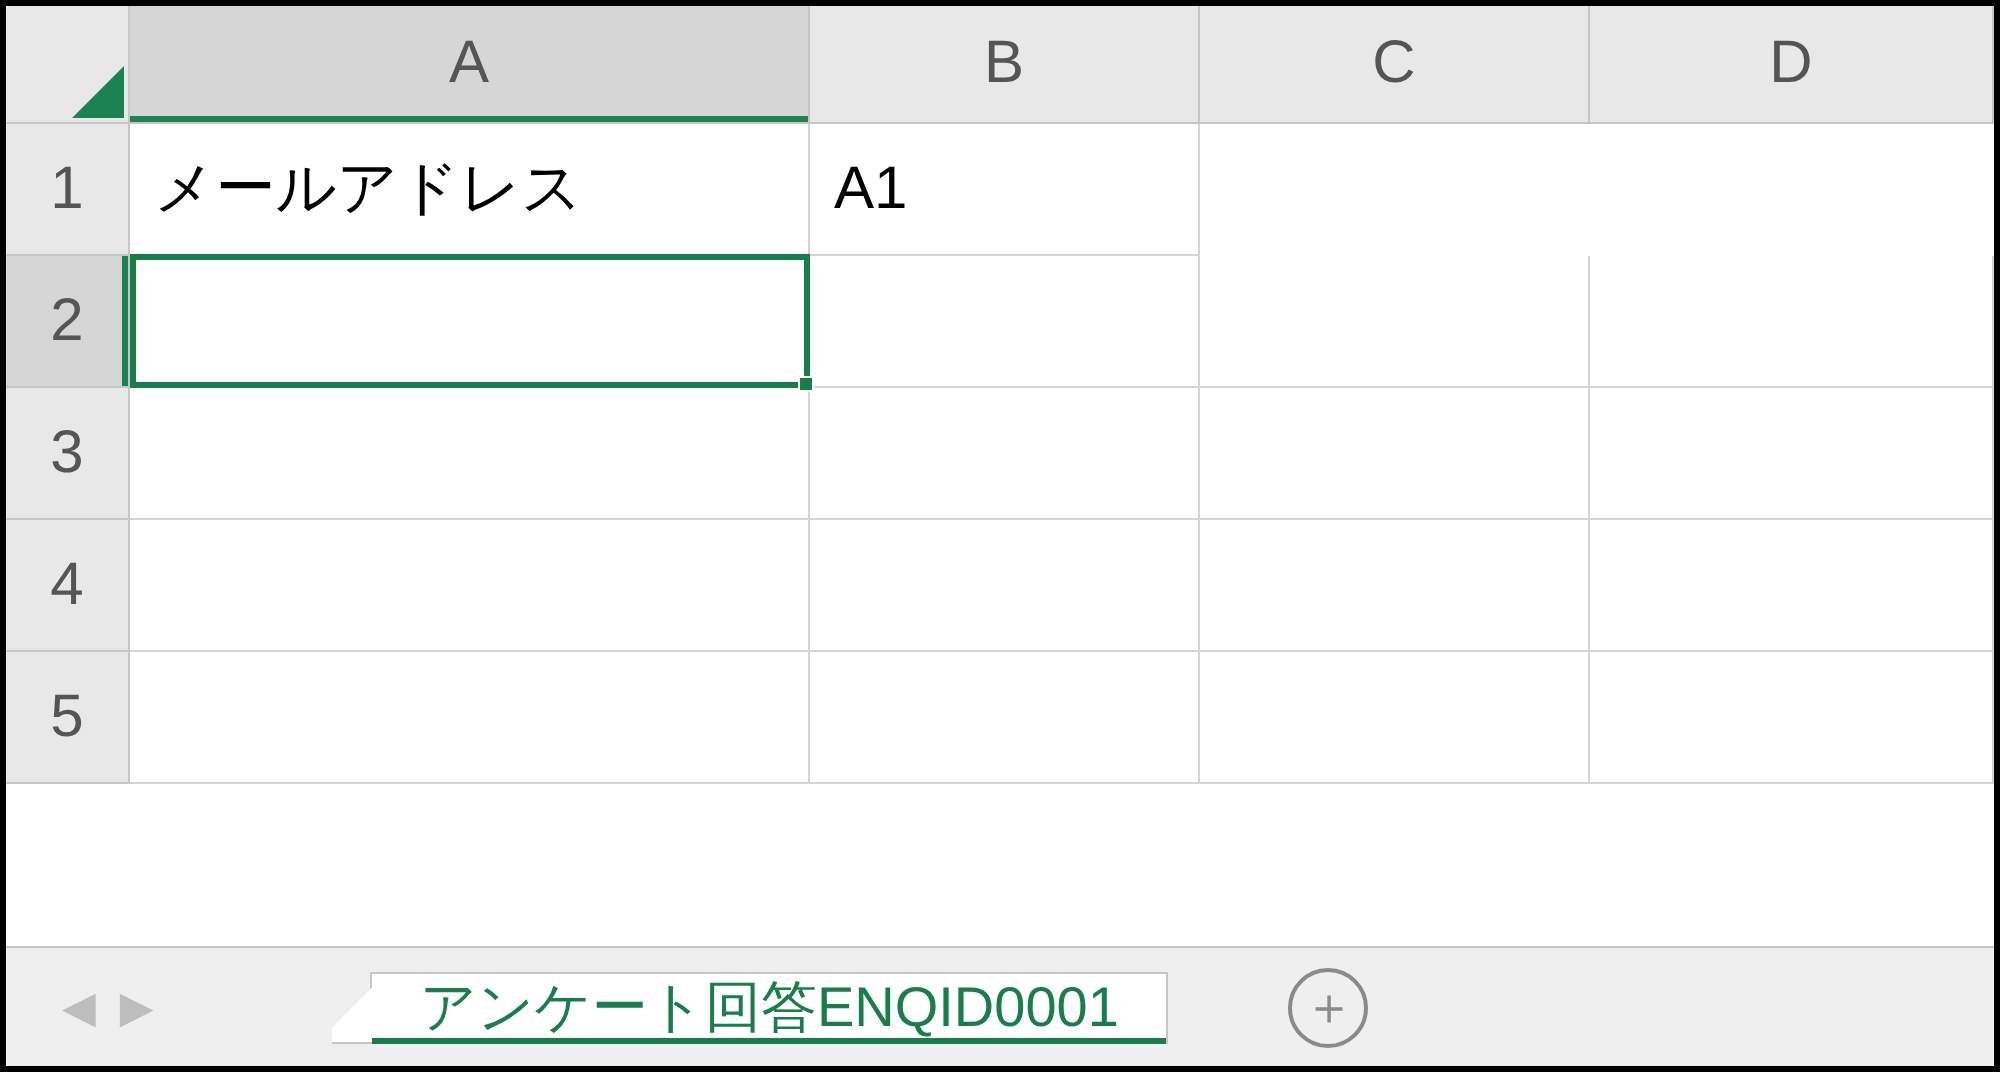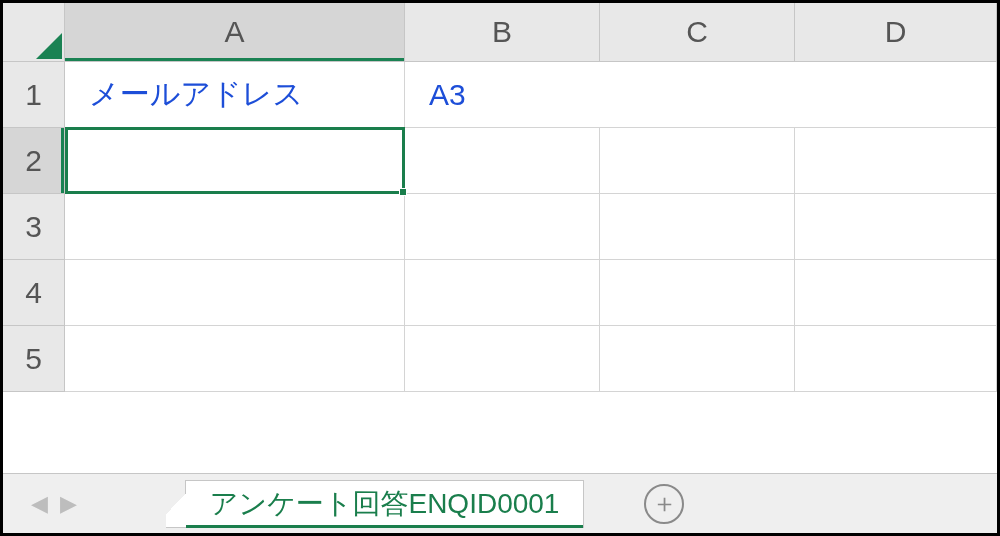--- a/index.html
+++ b/index.html
@@ -87,23 +87,23 @@
     }
     .row-header.selected {
       background: #d6d6d6;
       box-shadow: inset -3px 0 0 #1a8253;
     }
     .cell {
       border-right: 1px solid #d4d4d4;
       border-bottom: 1px solid #d4d4d4;
       display: flex;
       align-items: center;
-      padding: 0 24px;
+      padding: 0 12px;
       font-size: 30px;
-      color: #1d4ed8;
+      color: #000000;
       background: #fff;
       position: relative;
     }
     .selection-box {
       position: absolute;
       border: 3px solid #1a7e4c;
       pointer-events: none;
       z-index: 5;
       left: 62px;
       top: 65px;
@@ -133,21 +133,21 @@
       padding: 0 28px;
       align-items: center;
     }
     .nav-arrow {
       font-size: 22px;
       color: #bdbdbd;
       cursor: default;
     }
     .sheet-tab {
       background: #fff;
-      height: 48px;
+      height: 36px;
       padding: 17px 24px;
       display: flex;
       align-items: center;
       font-size: 28px;
       color: #1a7e4c;
       border-top: 1px solid #c6c6c6;
       border-left: 1px solid #c6c6c6;
       border-right: 1px solid #c6c6c6;
       box-shadow: inset 0 -3px 0 #1a7e4c;
       margin-left: 80px;
@@ -191,21 +191,21 @@
       <div class="col-header col-B">B</div>
       <div class="col-header col-C">C</div>
       <div class="col-header col-D">D</div>
     </div>
 
     <div class="rows">
 
       <div class="row">
         <div class="row-header">1</div>
         <div class="cell col-A">メールアドレス</div>
-        <div class="cell col-D">A3</div>
+        <div class="cell col-B">A1</div>
       </div>
 
       <div class="row">
         <div class="row-header selected">2</div>
         <div class="cell col-A"></div>
         <div class="cell col-B"></div>
         <div class="cell col-C"></div>
         <div class="cell col-D"></div>
       </div>
 

